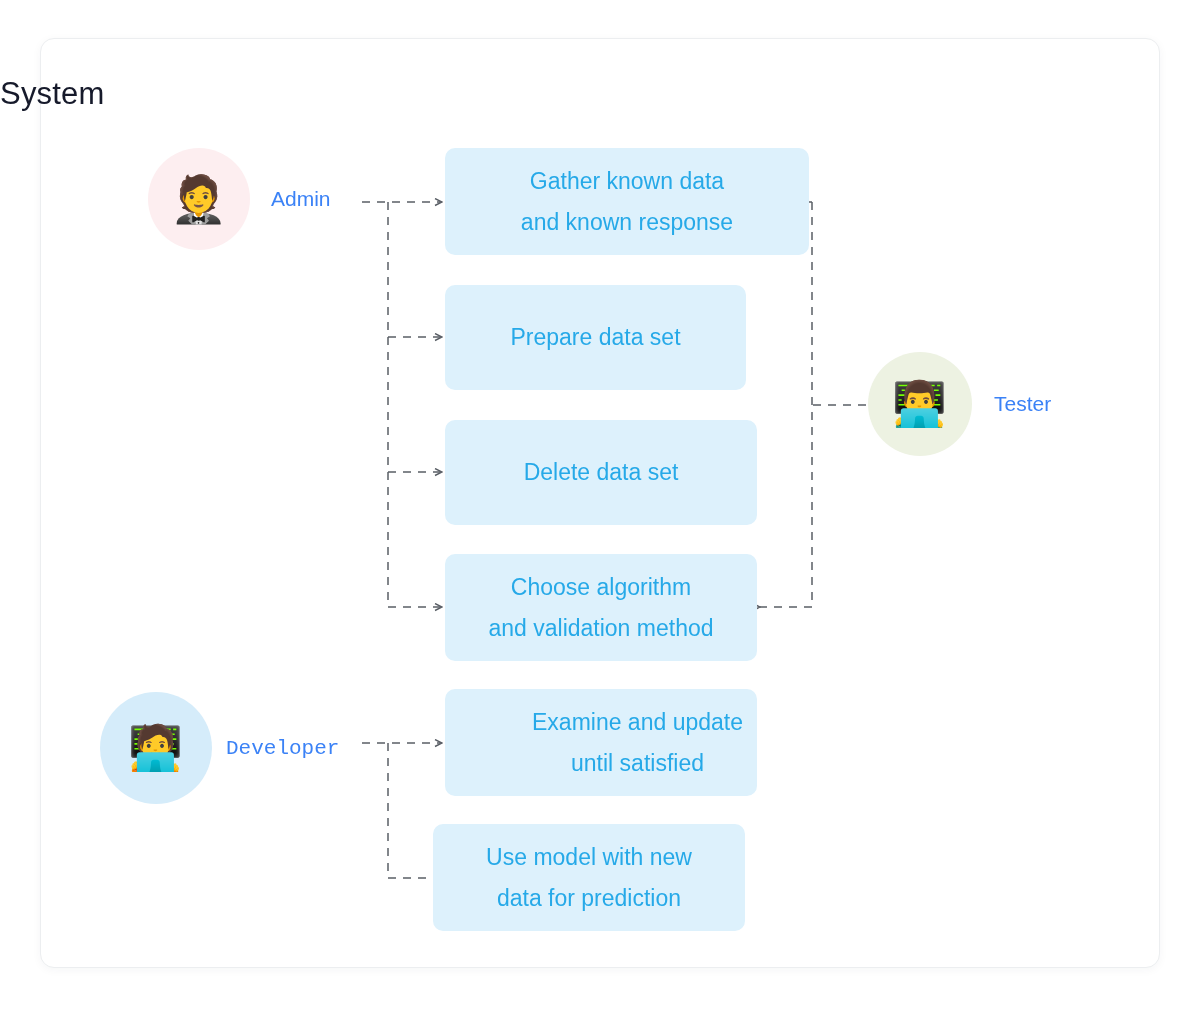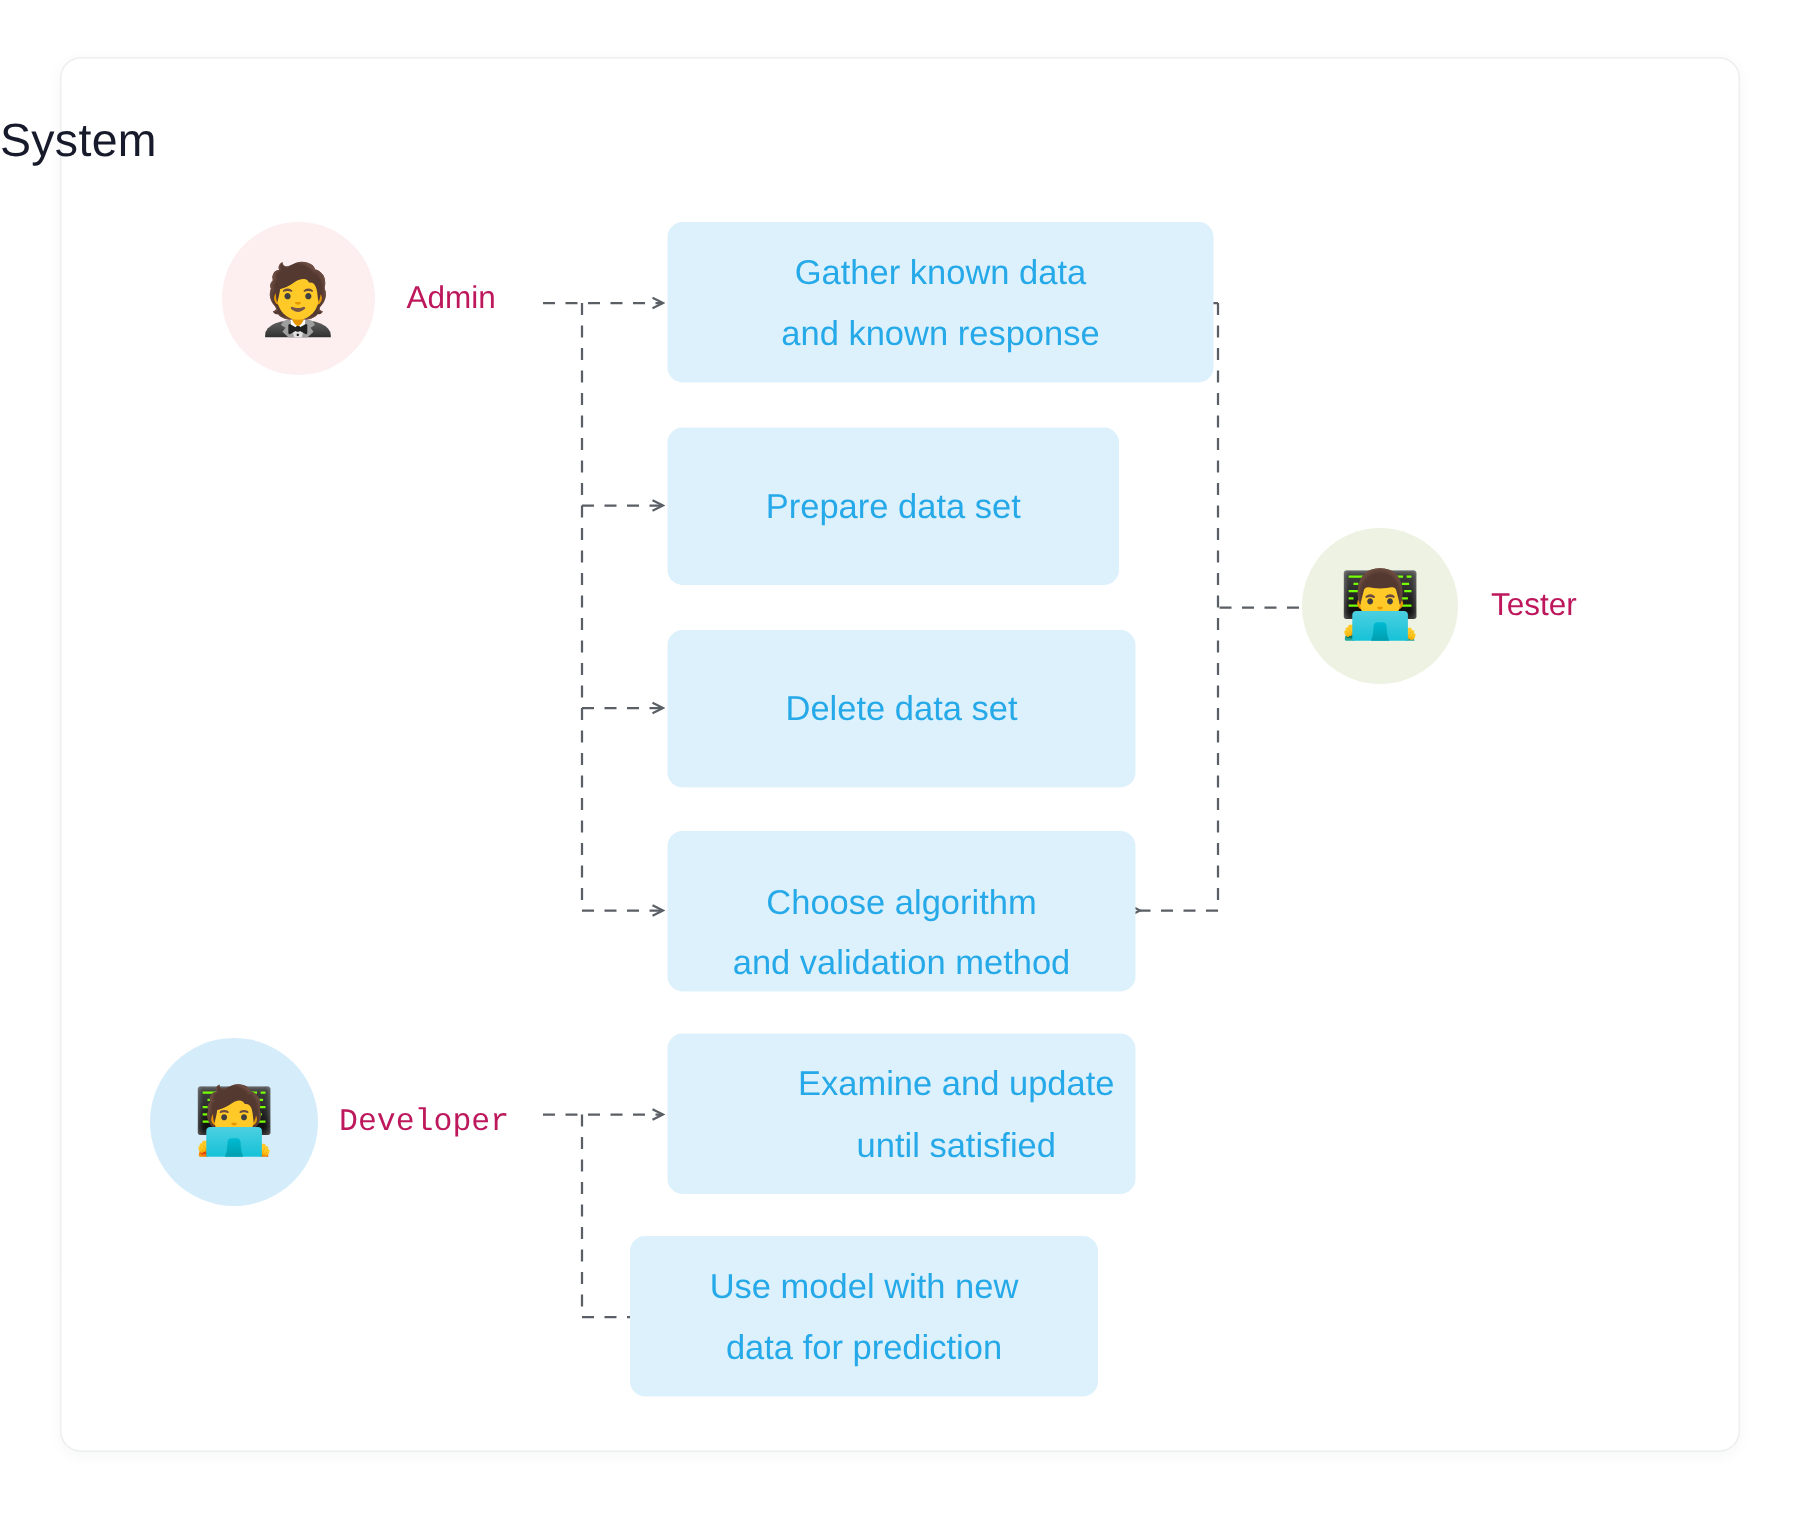--- a/index.html
+++ b/index.html
@@ -66,21 +66,21 @@
   .actor { position: absolute; display: flex; align-items: center; }
   .actor-circle {
     border-radius: 50%;
     display: flex;
     align-items: center;
     justify-content: center;
     flex: none;
   }
   .actor-glyph { line-height: 1; display: block; }
   .actor-label {
-    color: #be185d;
+    color: #3b82f6;
     font-size: 21px;
     white-space: nowrap;
   }
   
   #actor-admin { left: 148px; top: 148px; }
   #actor-admin .actor-circle { width: 102px; height: 102px; background: #fdeef0; }
   #actor-admin .actor-glyph { font-size: 46px; }
   #actor-admin .actor-label { margin-left: 21px; }
   
   #actor-developer { left: 100px; top: 692px; }
@@ -150,35 +150,35 @@
       <span>Prepare data set</span>
     </span>
   </div>
 
   <div class="usecase" id="uc-delete" style="left:445px; top:420px; width:312px; height:105px;">
     <span>
       <span>Delete data set</span>
     </span>
   </div>
 
-  <div class="usecase" id="uc-choose" style="left:445px; top:554px; width:312px; height:107px;align-items:flex-end;">
+  <div class="usecase" id="uc-choose" style="left:445px; top:554px; width:312px; height:107px;">
     <span>
       <span>Choose algorithm</span><br>
       <span>and validation method</span>
     </span>
   </div>
 
   <div class="usecase" id="uc-examine" style="left:445px; top:689px; width:312px; height:107px;justify-content:flex-end;">
     <span>
       <span>Examine and update</span><br>
       <span>until satisfied</span>
     </span>
   </div>
 
-  <div class="usecase" id="uc-usemodel" style="left:420px; top:824px; width:312px; height:107px;">
+  <div class="usecase" id="uc-usemodel" style="left:433px; top:824px; width:312px; height:107px;">
     <span>
       <span>Use model with new</span><br>
       <span>data for prediction</span>
     </span>
   </div>
 
   <div class="actor" id="actor-admin">
     <div class="actor-circle">
       <span class="actor-glyph">🤵</span>
     </div>

